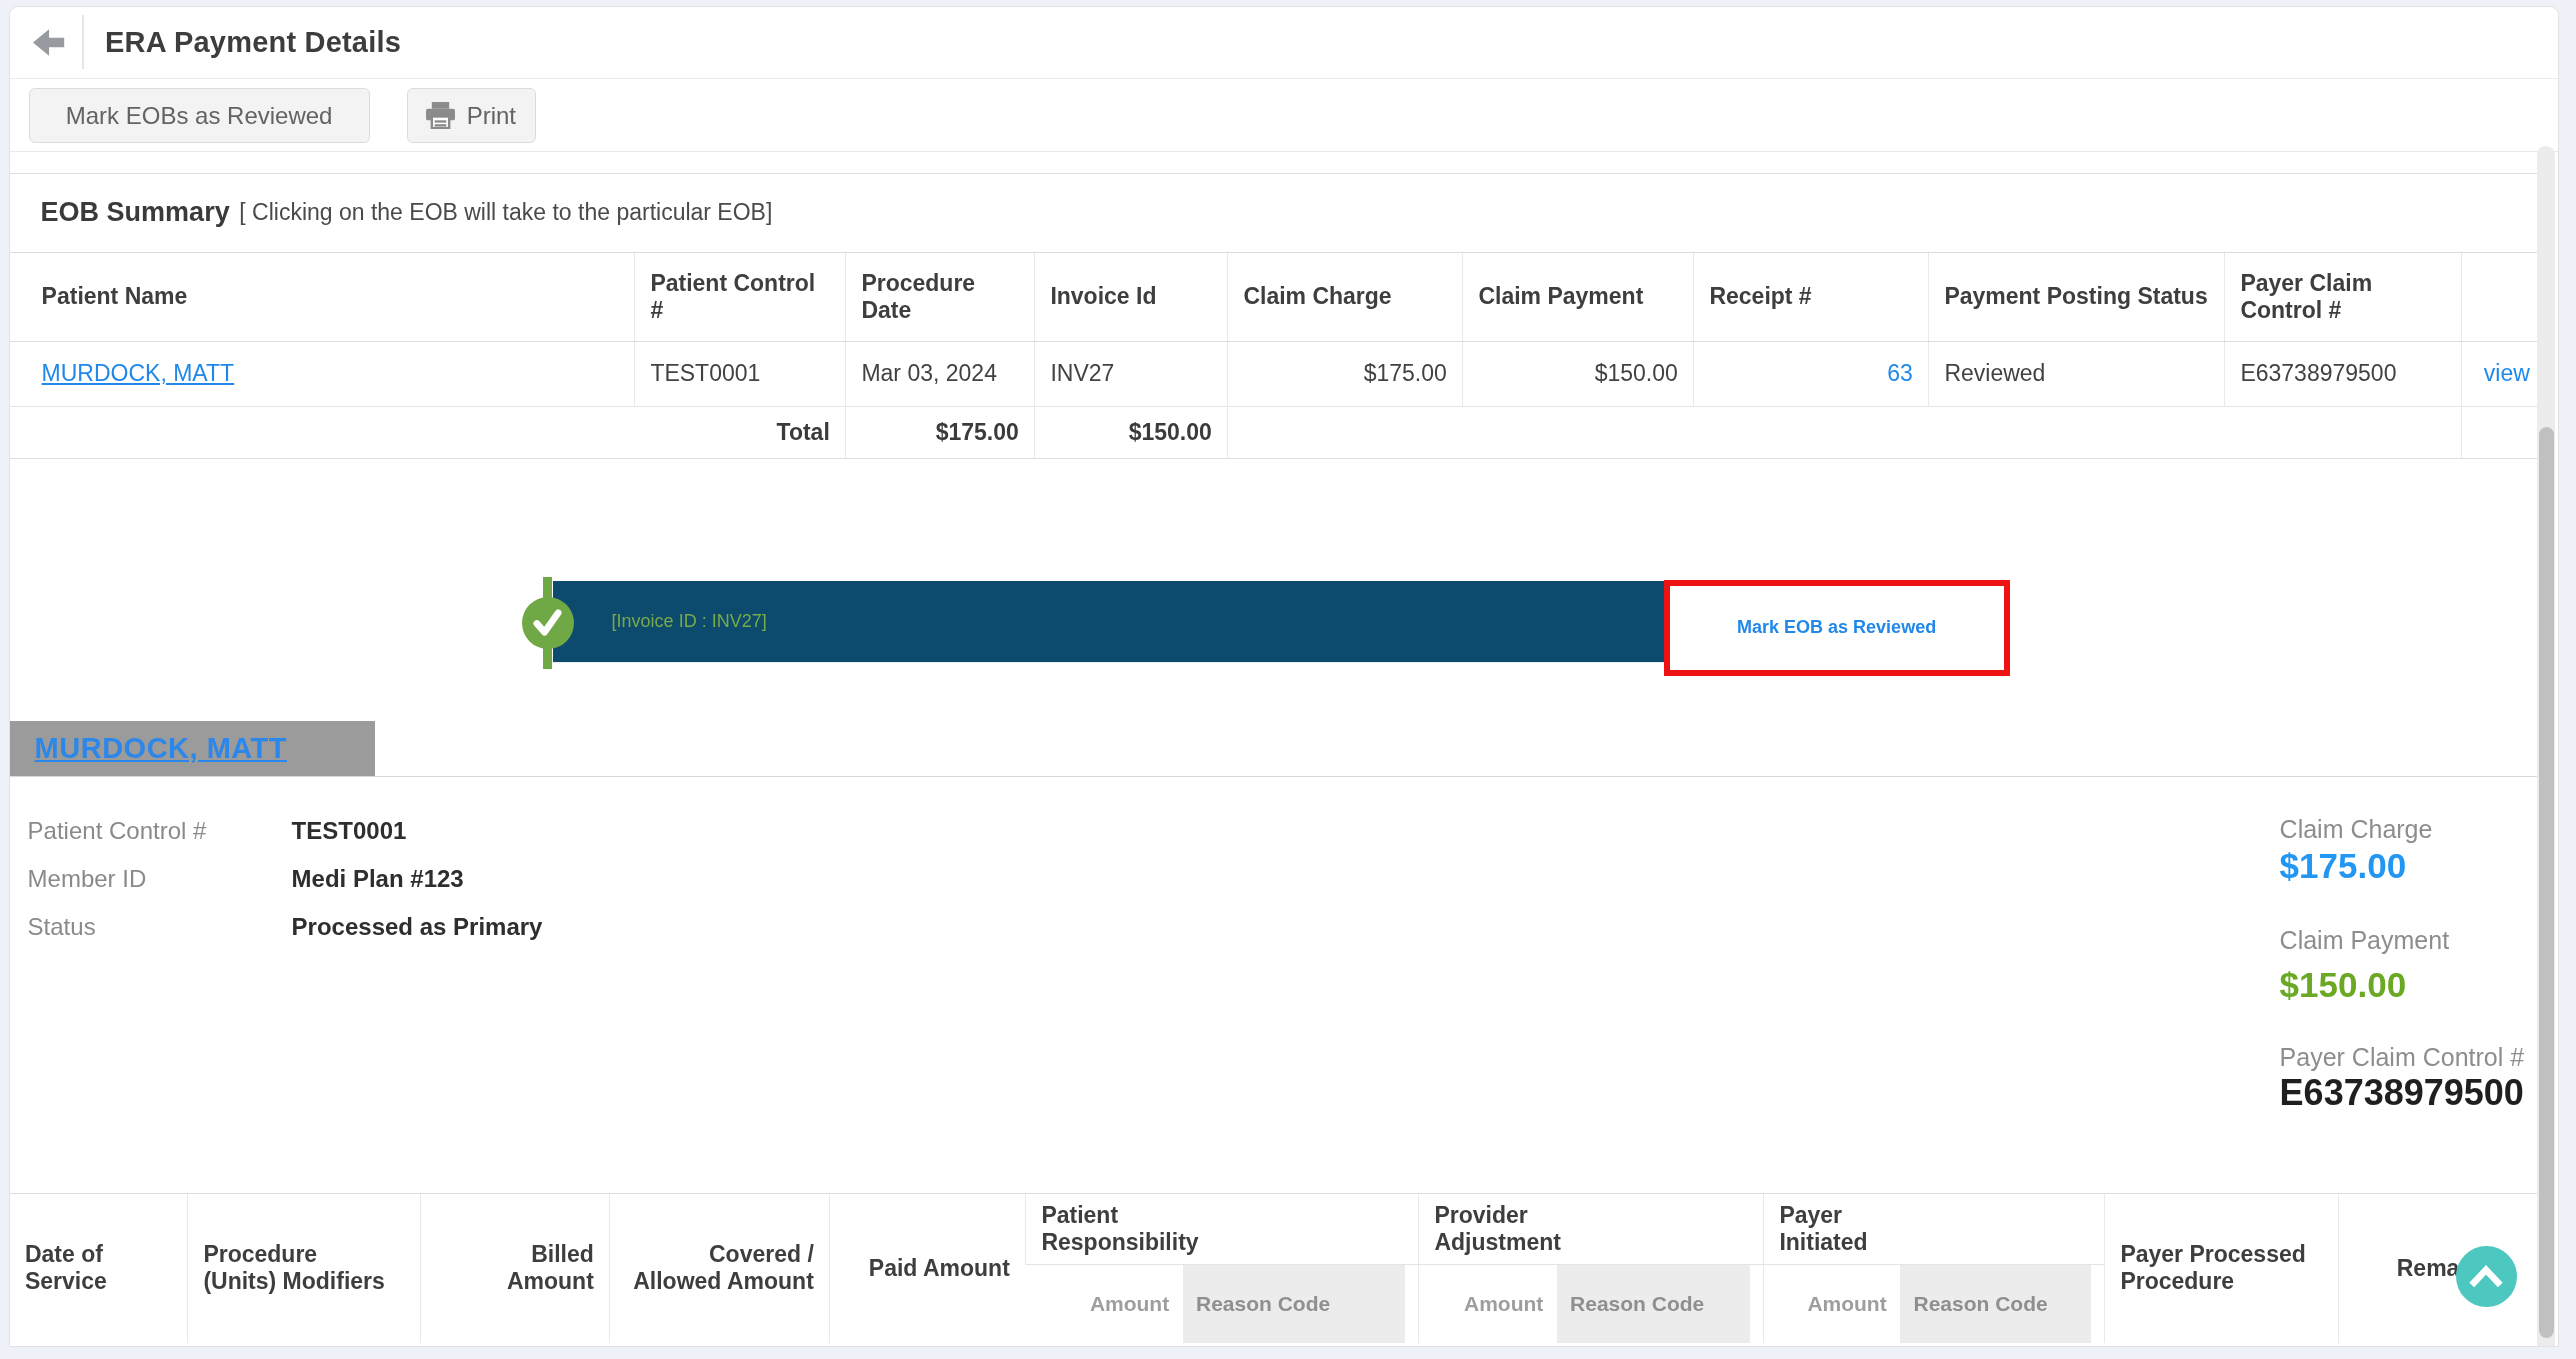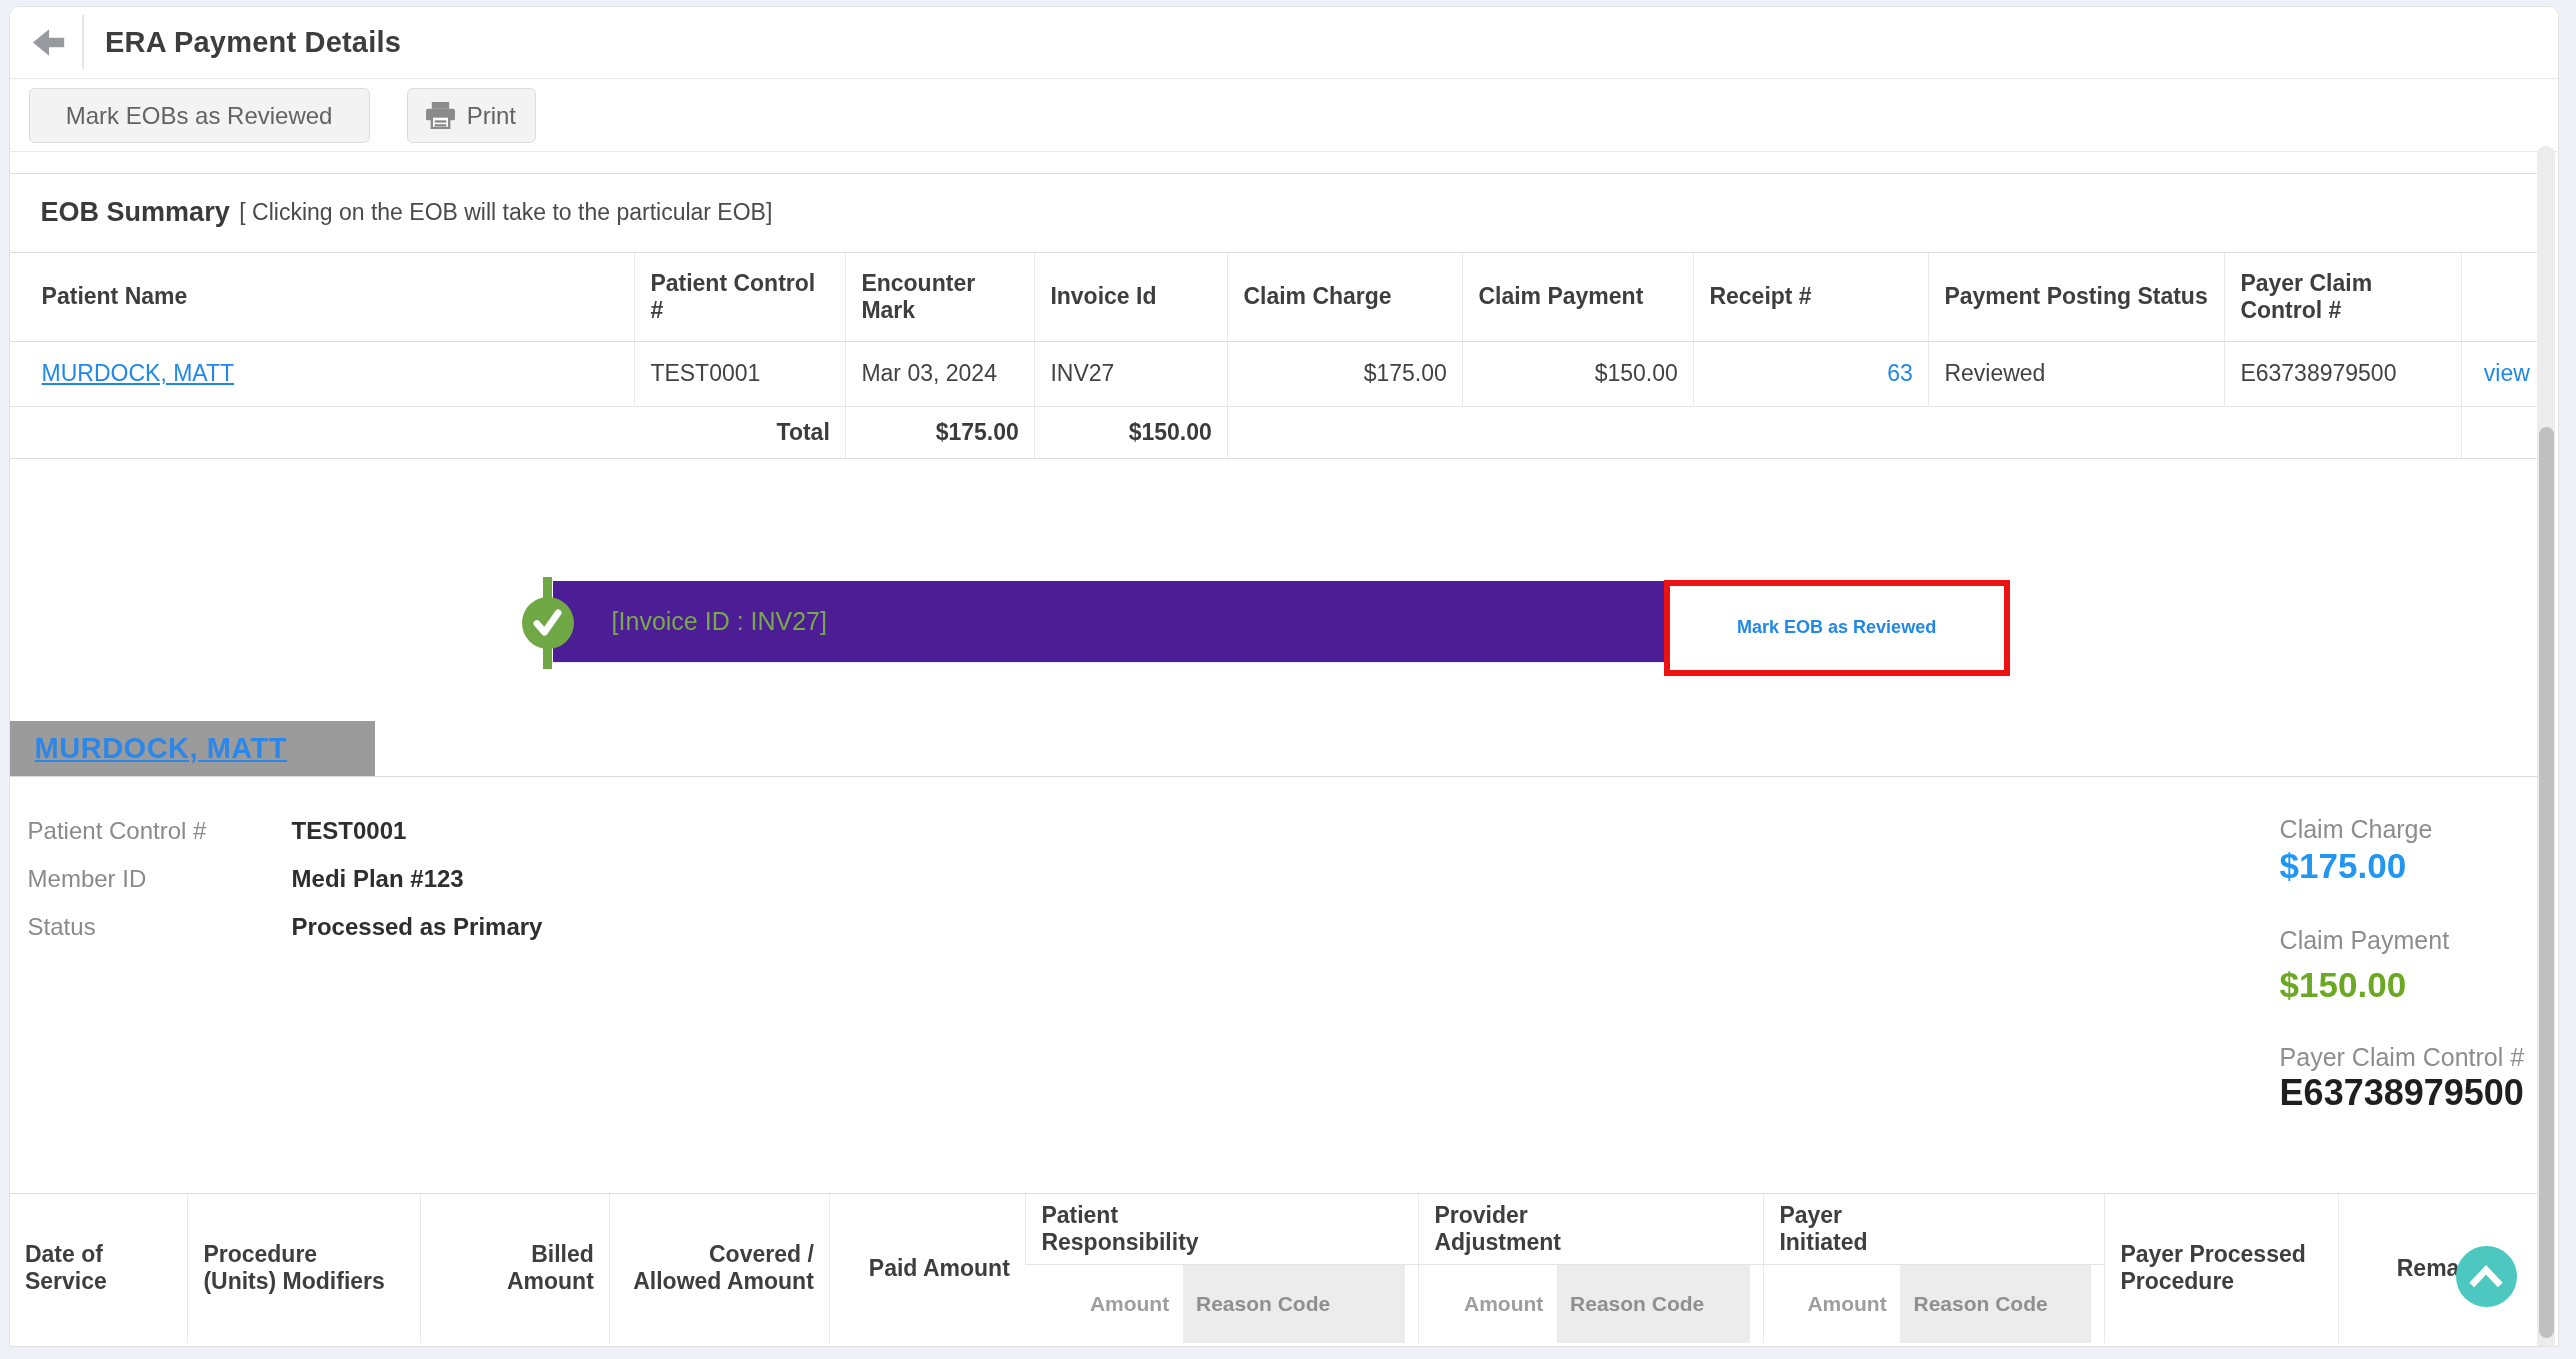--- a/index.html
+++ b/index.html
@@ -38,22 +38,22 @@
   .eob tbody td { height:65px; }
   .eob .total-row td { height:52px; font-weight:700; color:#3b3b3b; border-top:1.9px solid #e4e4e4; }
   .r { text-align:right; } .c { text-align:center; }
   a.lnk { color:#2188e9; text-decoration:underline; cursor:pointer; }
   a.lnk-plain { color:#2188e9; text-decoration:none; cursor:pointer; }
 
   
   .msg-line { position:absolute; left:533px; top:570px; width:9.6px; height:92px; background:#6fa845; }
   .msg-circle { position:absolute; left:512px; top:590px; width:52px; height:52px; border-radius:50%;
                 background:#6fa845; display:flex; align-items:center; justify-content:center; }
-  .msg-bar { position:absolute; left:543px; top:574px; width:1112px; height:82px; background:#4c1d95;
-             border-bottom:1px solid #ececec; display:flex; align-items:center; font-size:25px; color:#79aa49; }
+  .msg-bar { position:absolute; left:543px; top:574px; width:1112px; height:82px; background:#0c4a6e;
+             border-bottom:1px solid #ececec; display:flex; align-items:center; font-size:18px; color:#79aa49; }
   .msg-bar .inv { margin-left:59px; font-weight:400; }
   .msg-bar .txt { margin-left:25px; }
   .red-box { position:absolute; left:1654px; top:573px; width:346px; height:96px; border:6.7px solid #ee1212;
              background:#fff; display:flex; align-items:center; justify-content:center; }
   .red-box a { font-size:18px; font-weight:700; text-decoration:none; color:#2188e9; cursor:pointer; }
 
   
   .pat-tab { position:absolute; left:0; top:714px; width:365px; height:56px; background:#9b9b9b;
              display:flex; align-items:center; padding-left:25px; }
   .pat-tab a { font-size:29px; font-weight:700; color:#2b87e9; text-decoration:underline; letter-spacing:0.5px; cursor:pointer; }
@@ -130,21 +130,21 @@
           <col style="width:231px">
           <col style="width:235px">
           <col style="width:296px">
         <col style="width:237px">
           <col style="width:90px">
       </colgroup>
       <thead>
         <tr>
           <th>Patient Name</th>
           <th>Patient Control #</th>
-          <th>Encounter Mark</th>
+          <th>Procedure Date</th>
           <th>Invoice Id</th>
           <th class="r">Claim Charge</th>
           <th class="r">Claim Payment</th>
           <th>Receipt #</th>
           <th>Payment Posting Status</th>
           <th>Payer Claim Control #</th>
           <th></th>
         </tr>
       </thead>
       <tbody>

